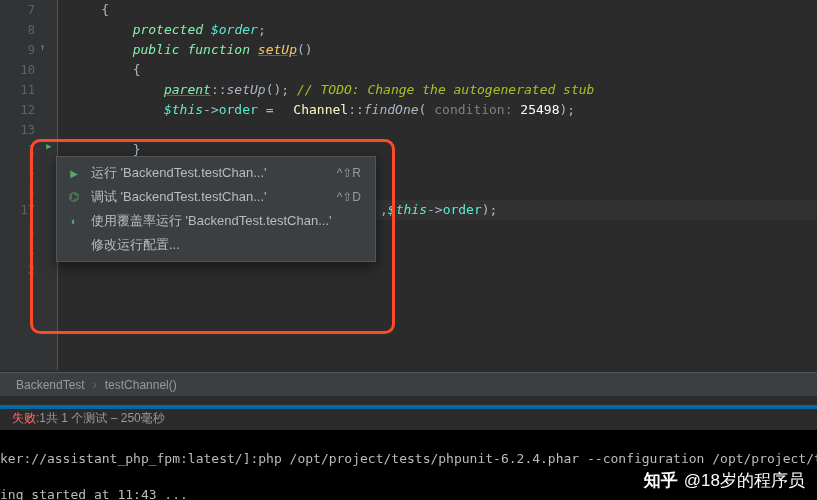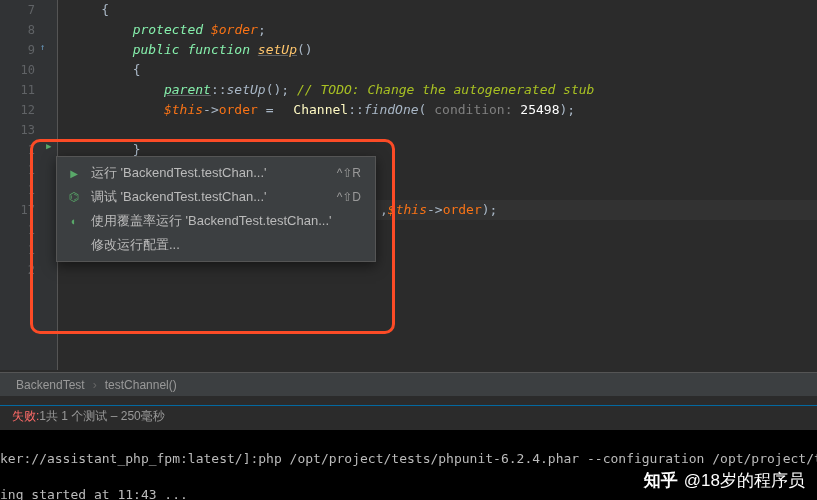--- a/index.html
+++ b/index.html
@@ -48,21 +48,21 @@
     position: relative;
   }
   .highlight-line {
     background: #323232;
     position: absolute;
     left: 0;
     right: 0;
     height: 20px;
   }
   .kw { color: #86efac; }
-  .var { color: #f97316; }
+  .var { color: #5eead4; }
   .fn { color: #ffc66d; }
   .todo-kw { color: #a8c023; font-style: italic; }
   .num { color: #ffffff; }
   .cls { color: #fef9c3; margin-left: 12px; }
   .param { color: #808080; }
   .italic { font-style: italic; }
   .underline { text-decoration: underline; text-decoration-color: #606366; }
 
   .context-menu {
     position: absolute;
@@ -129,21 +129,21 @@
     top: 405px;
     left: 0;
     right: 0;
     height: 22px;
     padding-left: 12px;
     font-family: -apple-system, Arial, sans-serif;
     font-size: 12px;
     color: #999;
     display: flex;
     align-items: center;
-    border-top: 1px solid #0369a1;
+    border-top: 4px solid #0369a1;
     background: #2b2b2b;
   }
   .fail { color: #ff6b68; }
 
   .console {
     position: absolute;
     top: 430px;
     left: 0;
     right: 0;
     bottom: 0;

